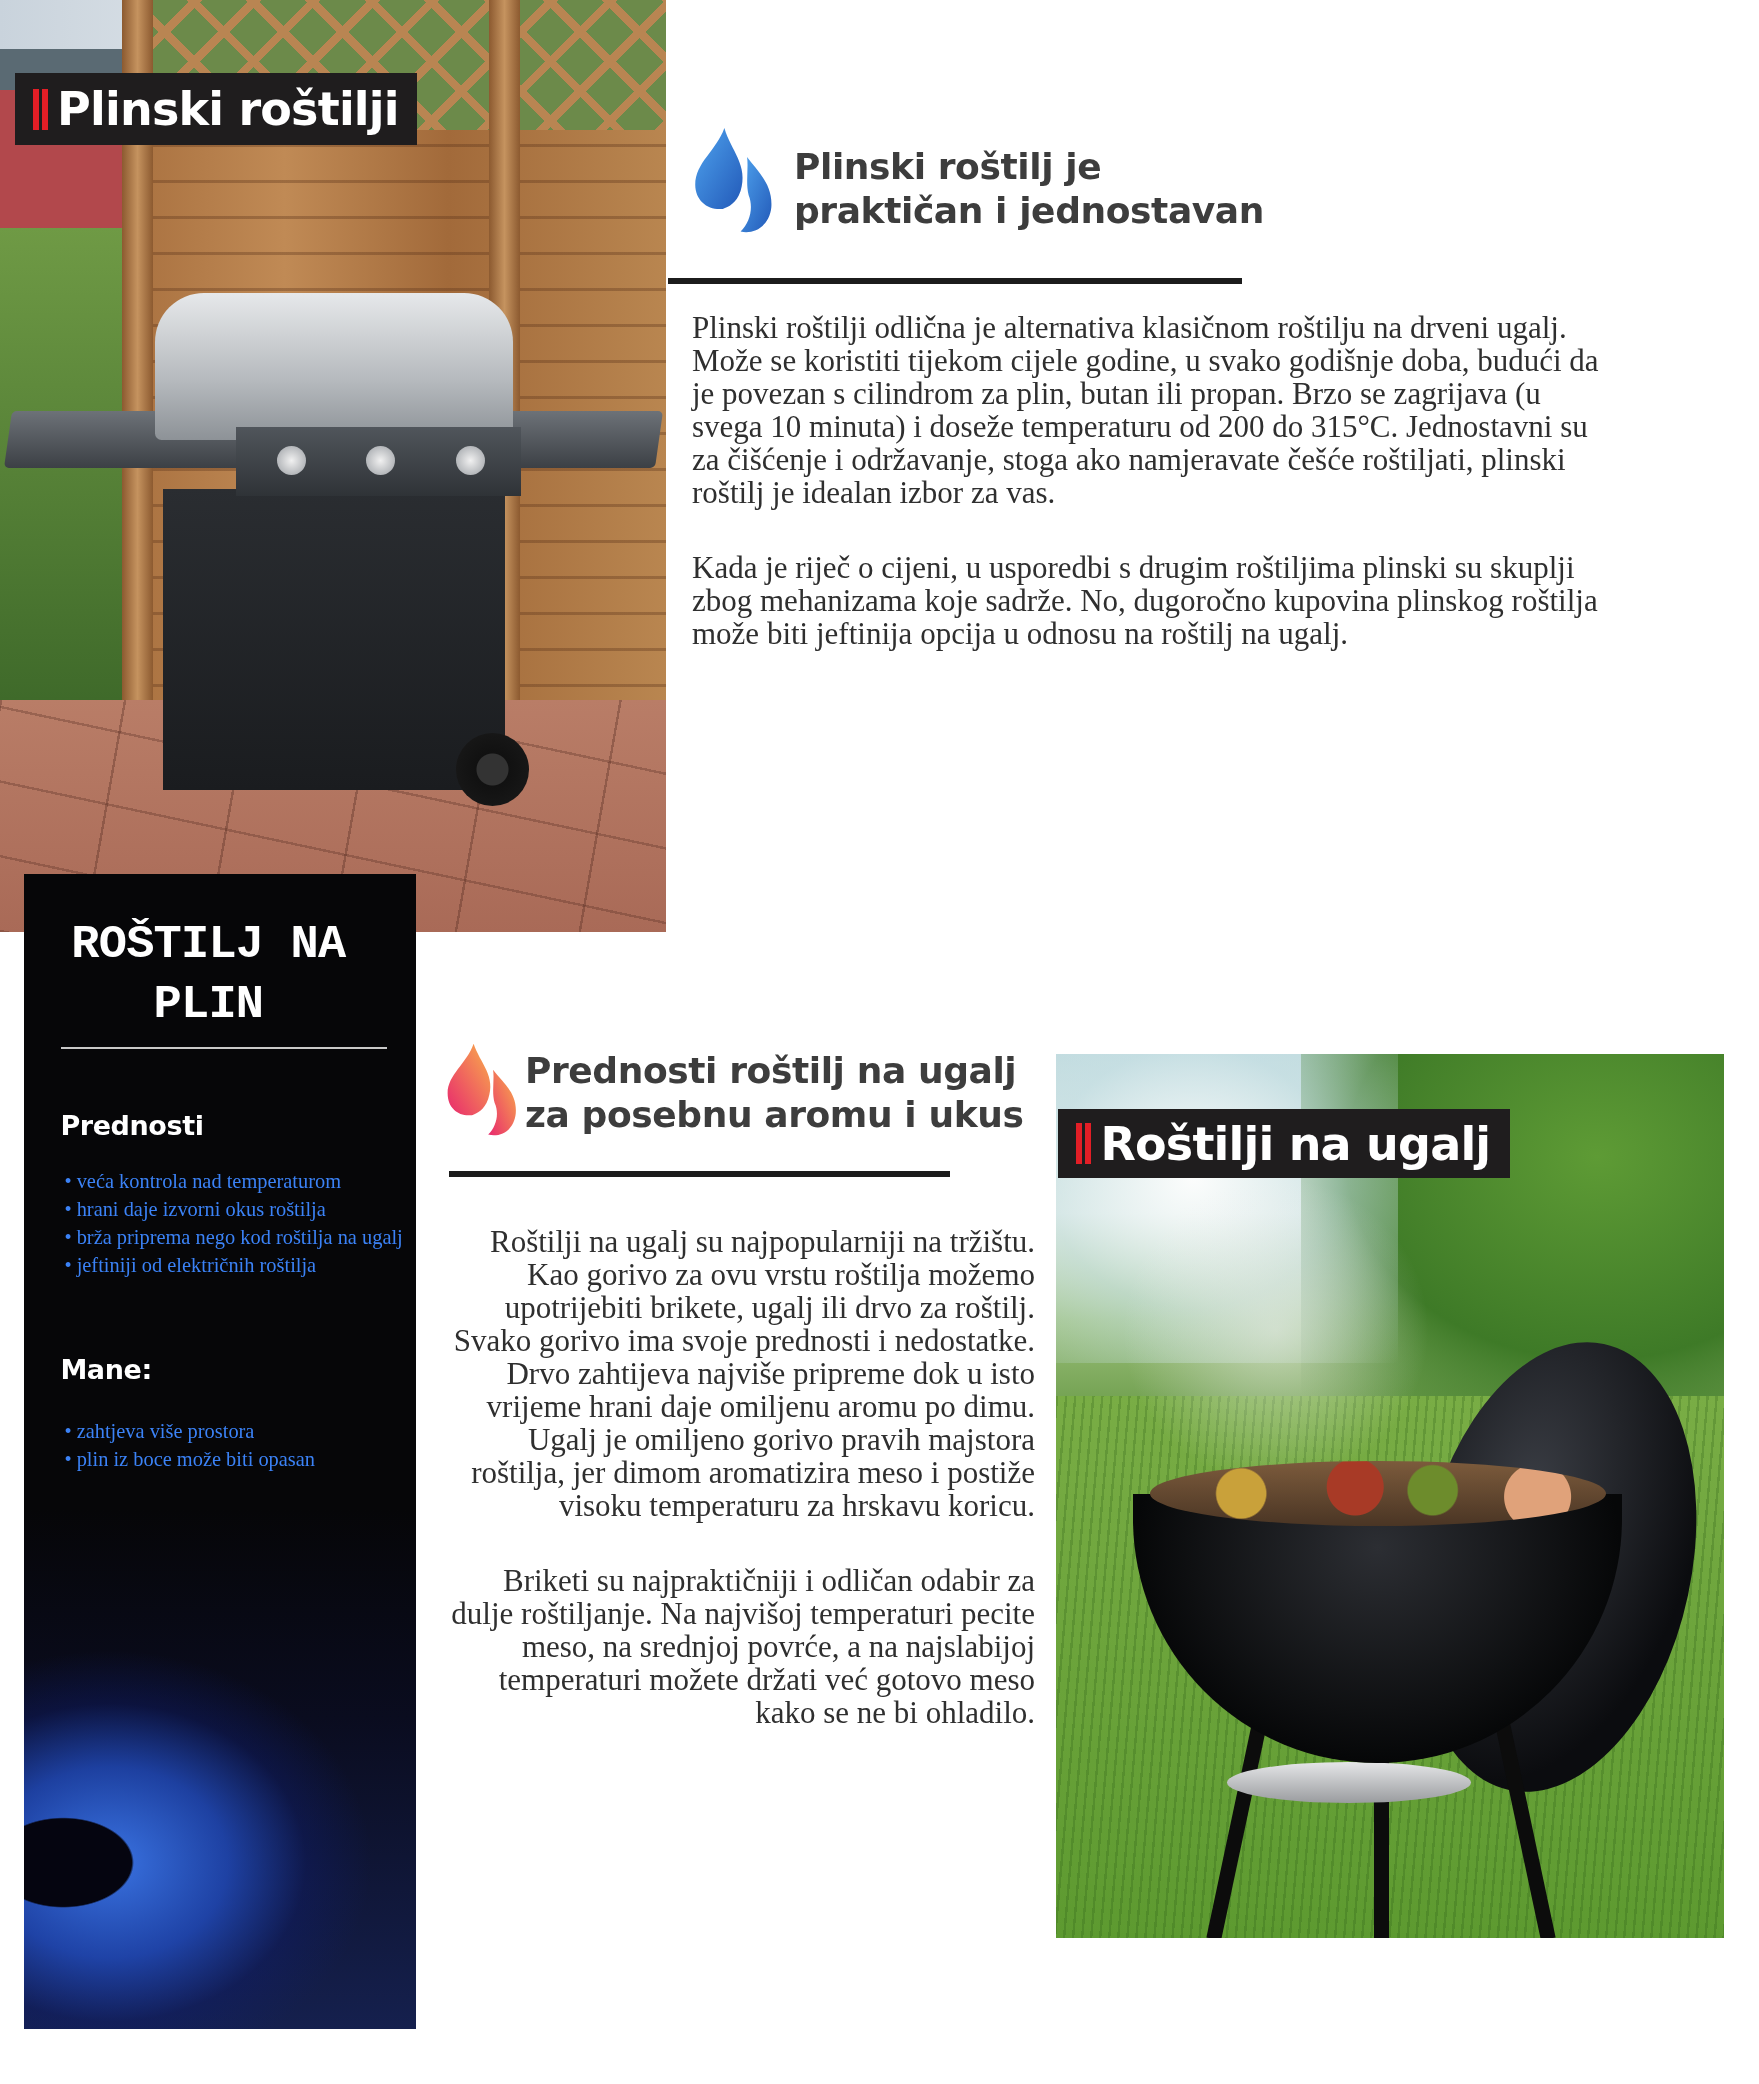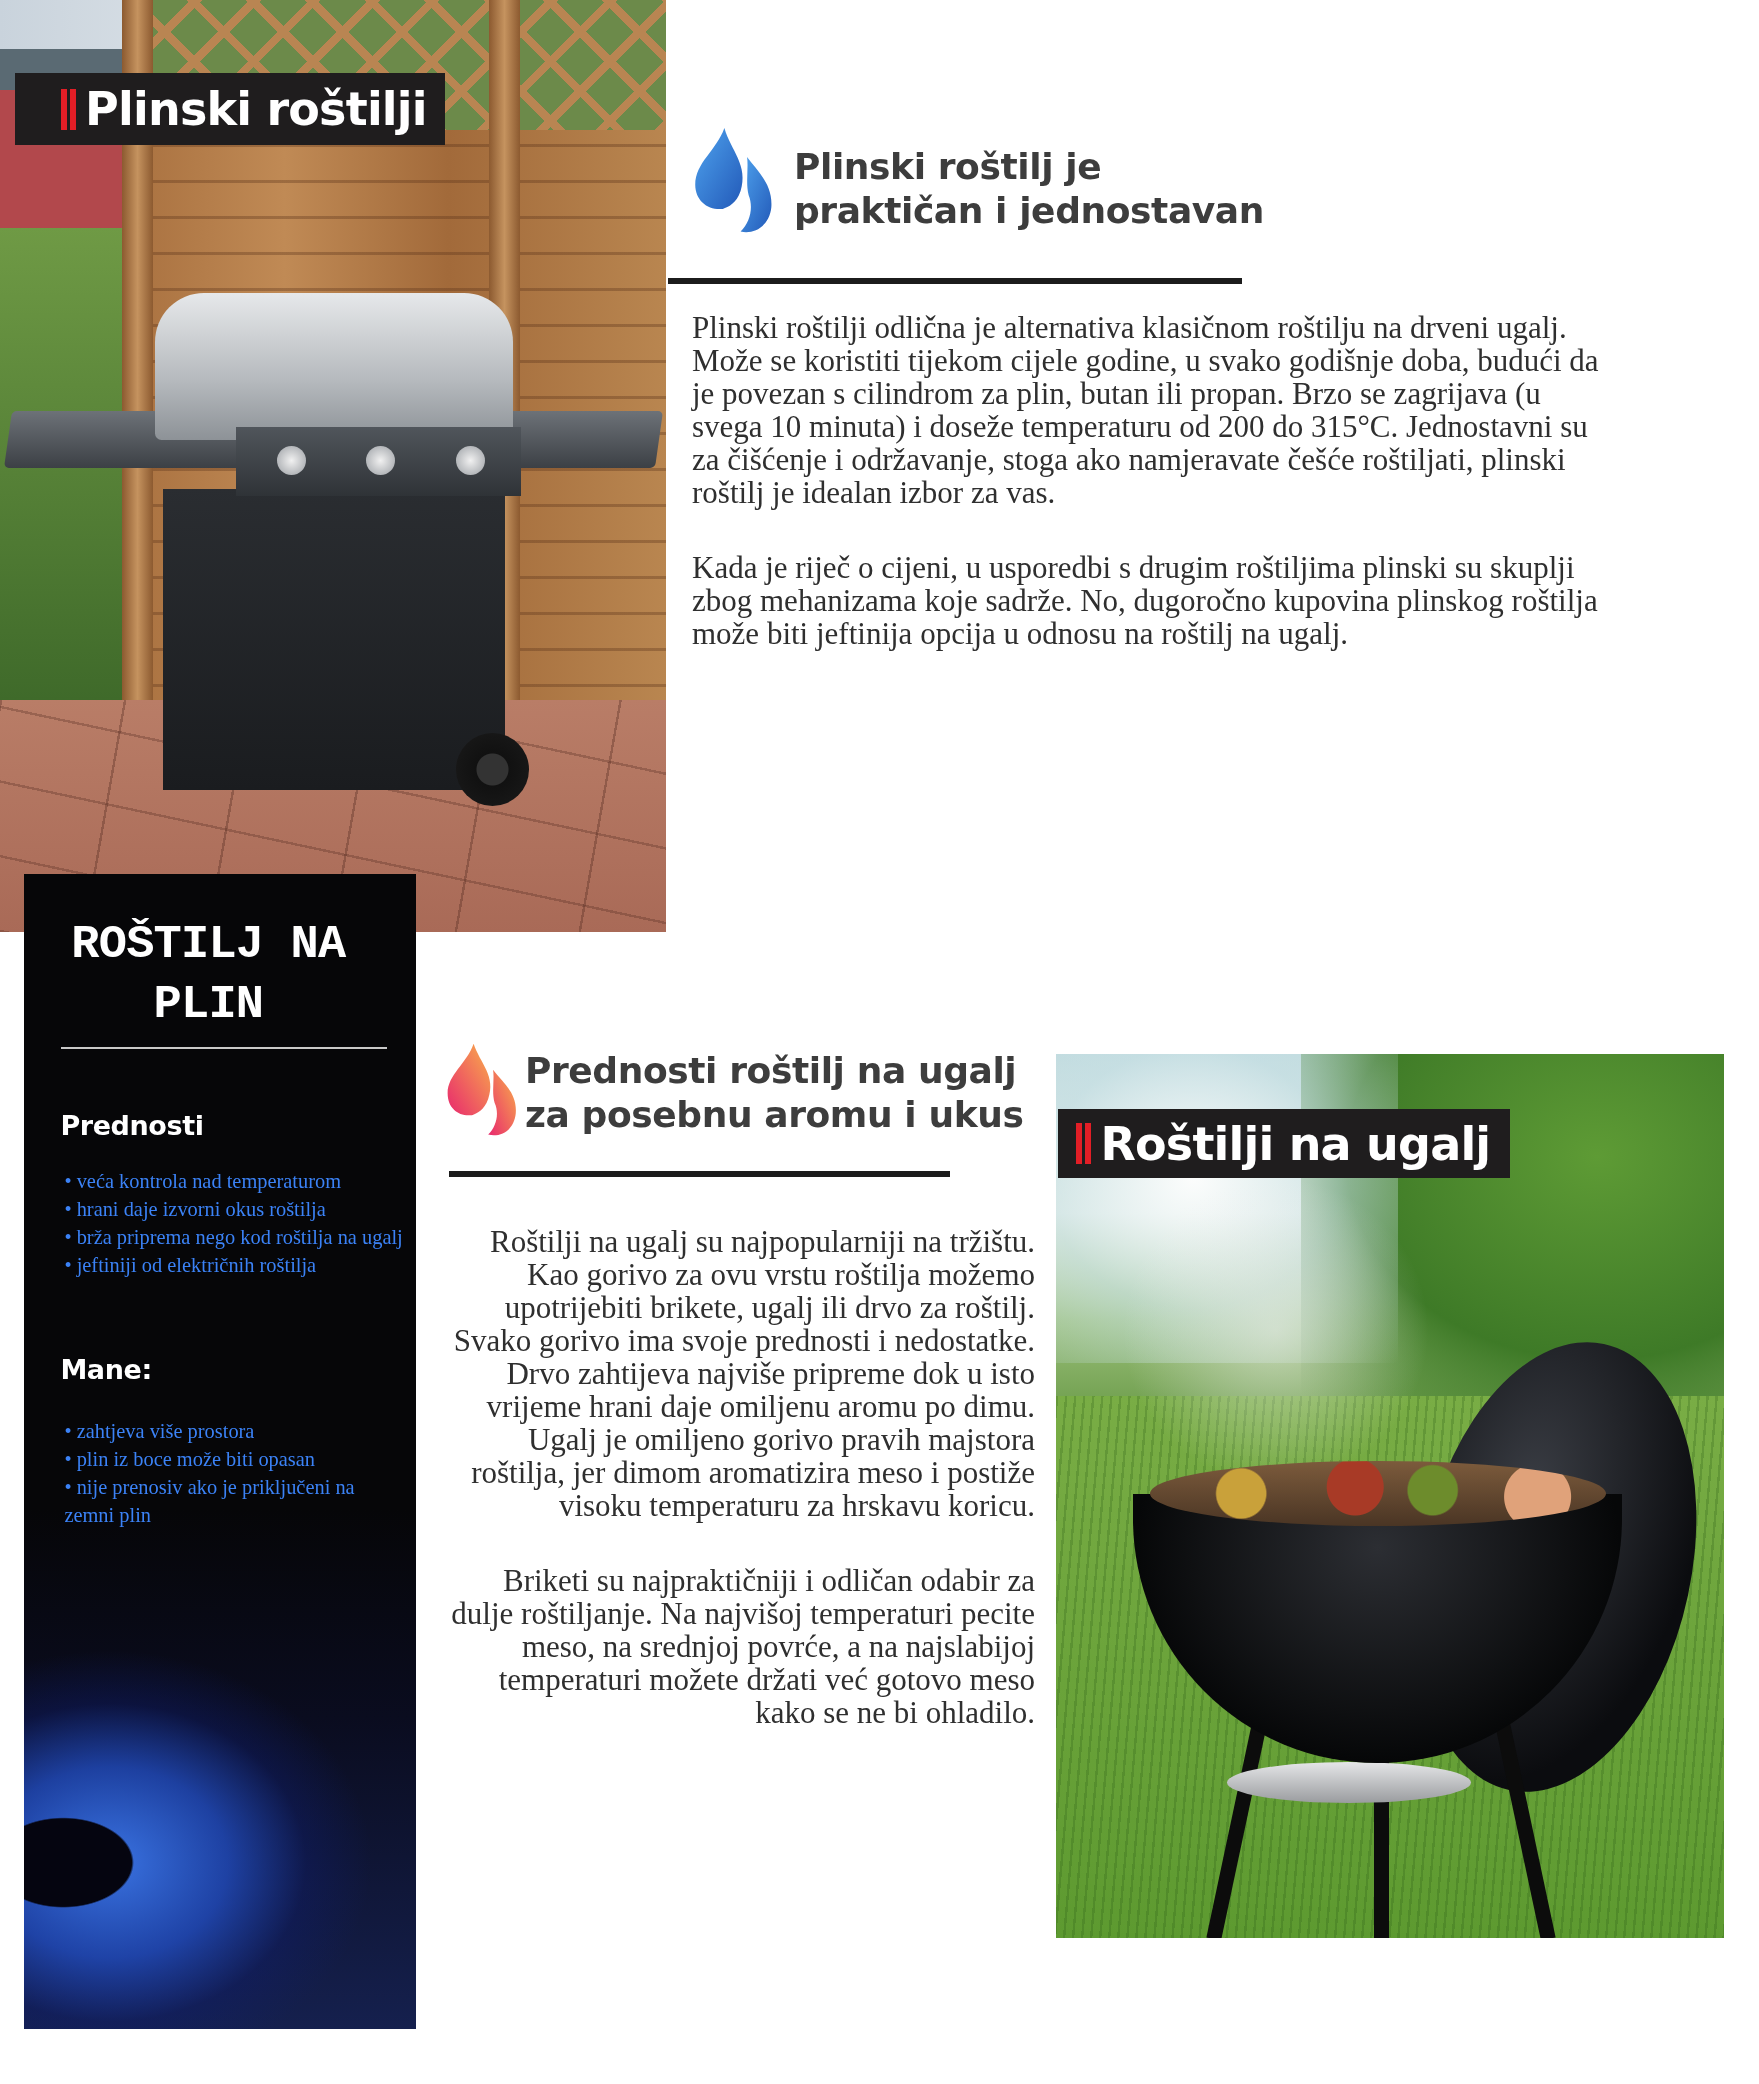--- a/index.html
+++ b/index.html
@@ -107,21 +107,21 @@
   <div class="cabinet"></div>
   <div class="shelf"></div>
   <div class="lid"></div>
   <div class="panel"></div>
   <div class="knob" style="left:277px;"></div>
   <div class="knob" style="left:366px;"></div>
   <div class="knob" style="left:456px;"></div>
   <div class="wheel"></div>
 </div>
 
-<div class="tag" style="left:14.7px; top:73px; height:72px; padding-right:18px;padding-left:28px;">
+<div class="tag" style="left:14.7px; top:73px; height:72px; padding-right:18px;">
   <span class="bars"></span>
   <span class="txt">Plinski roštilji</span>
 </div>
 
 <div class="abs" style="left:692px; top:126px; width:85px; height:110px;">
   <svg width="85" height="110" viewBox="0 0 105 135">
     <defs>
       <linearGradient id="blueFlame" x1="0" y1="0" x2="1" y2="1">
         <stop offset="0" stop-color="#4fa3ee"></stop>
         <stop offset="1" stop-color="#2259b8"></stop>
@@ -156,21 +156,20 @@
     <li>veća kontrola nad temperaturom</li>
     <li>hrani daje izvorni okus roštilja</li>
     <li>brža priprema nego kod roštilja na ugalj</li>
     <li>jeftiniji od električnih roštilja</li>
   </ul>
 
   <h3 style="top:480px;">Mane:</h3>
   <ul style="top:539px;">
     <li>zahtjeva više prostora</li>
     <li>plin iz boce može biti opasan</li>
-    <li>nije prenosiv ako je priključeni na zemni plin</li>
   </ul>
 </div>
 
 <div class="abs" style="left:446px; top:1042px; width:73px; height:96px;">
   <svg width="73" height="96" viewBox="0 0 90 118">
     <defs>
       <linearGradient id="fireFlame" x1="1" y1="0" x2="0" y2="1">
         <stop offset="0" stop-color="#f9b04a"></stop>
         <stop offset="1" stop-color="#e8286e"></stop>
       </linearGradient>

